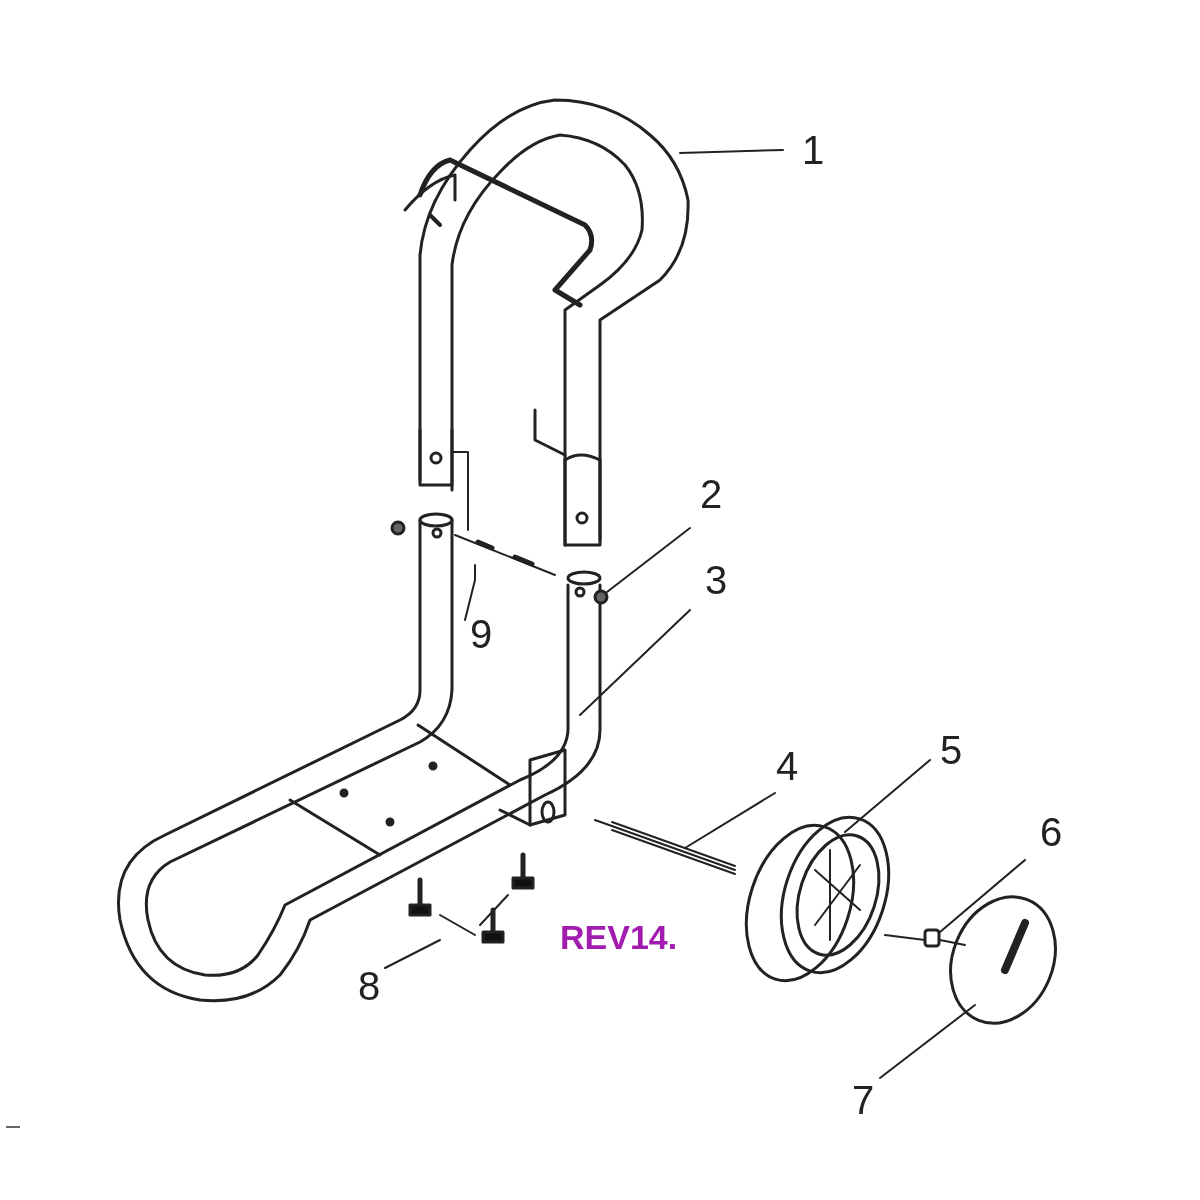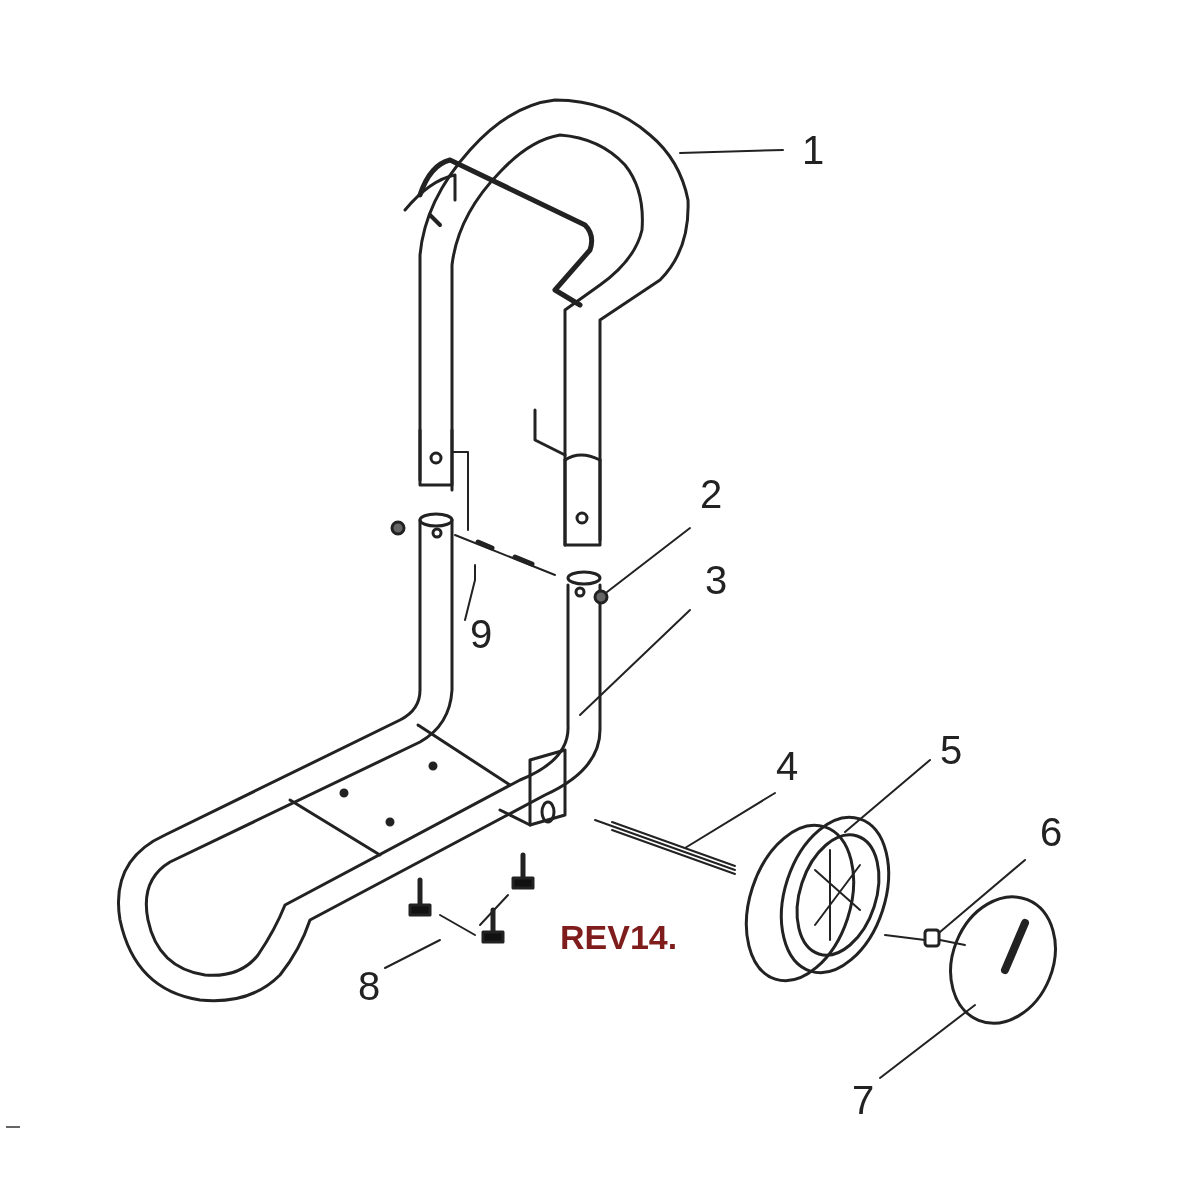--- a/index.html
+++ b/index.html
@@ -10,21 +10,21 @@
       font-family: "Liberation Sans", sans-serif;
       font-size: 40px;
       color: #222222;
       line-height: 1;
     }
     .rev {
       position: absolute;
       font-family: "Liberation Sans", sans-serif;
       font-weight: bold;
       font-size: 34px;
-      color: #7f1d1d;
+      color: #a21caf;
       line-height: 1;
     }
     .edge-mark { position: absolute; left: 6px; top: 1126px; width: 14px; height: 2px; background: #666; }
   </style>
 </head>
 <body>
 
 <svg id="diagram" viewBox="0 0 1200 1200" xmlns="http://www.w3.org/2000/svg" fill="none" stroke="#222" stroke-width="3" stroke-linecap="round" stroke-linejoin="round">
 
   <g>

